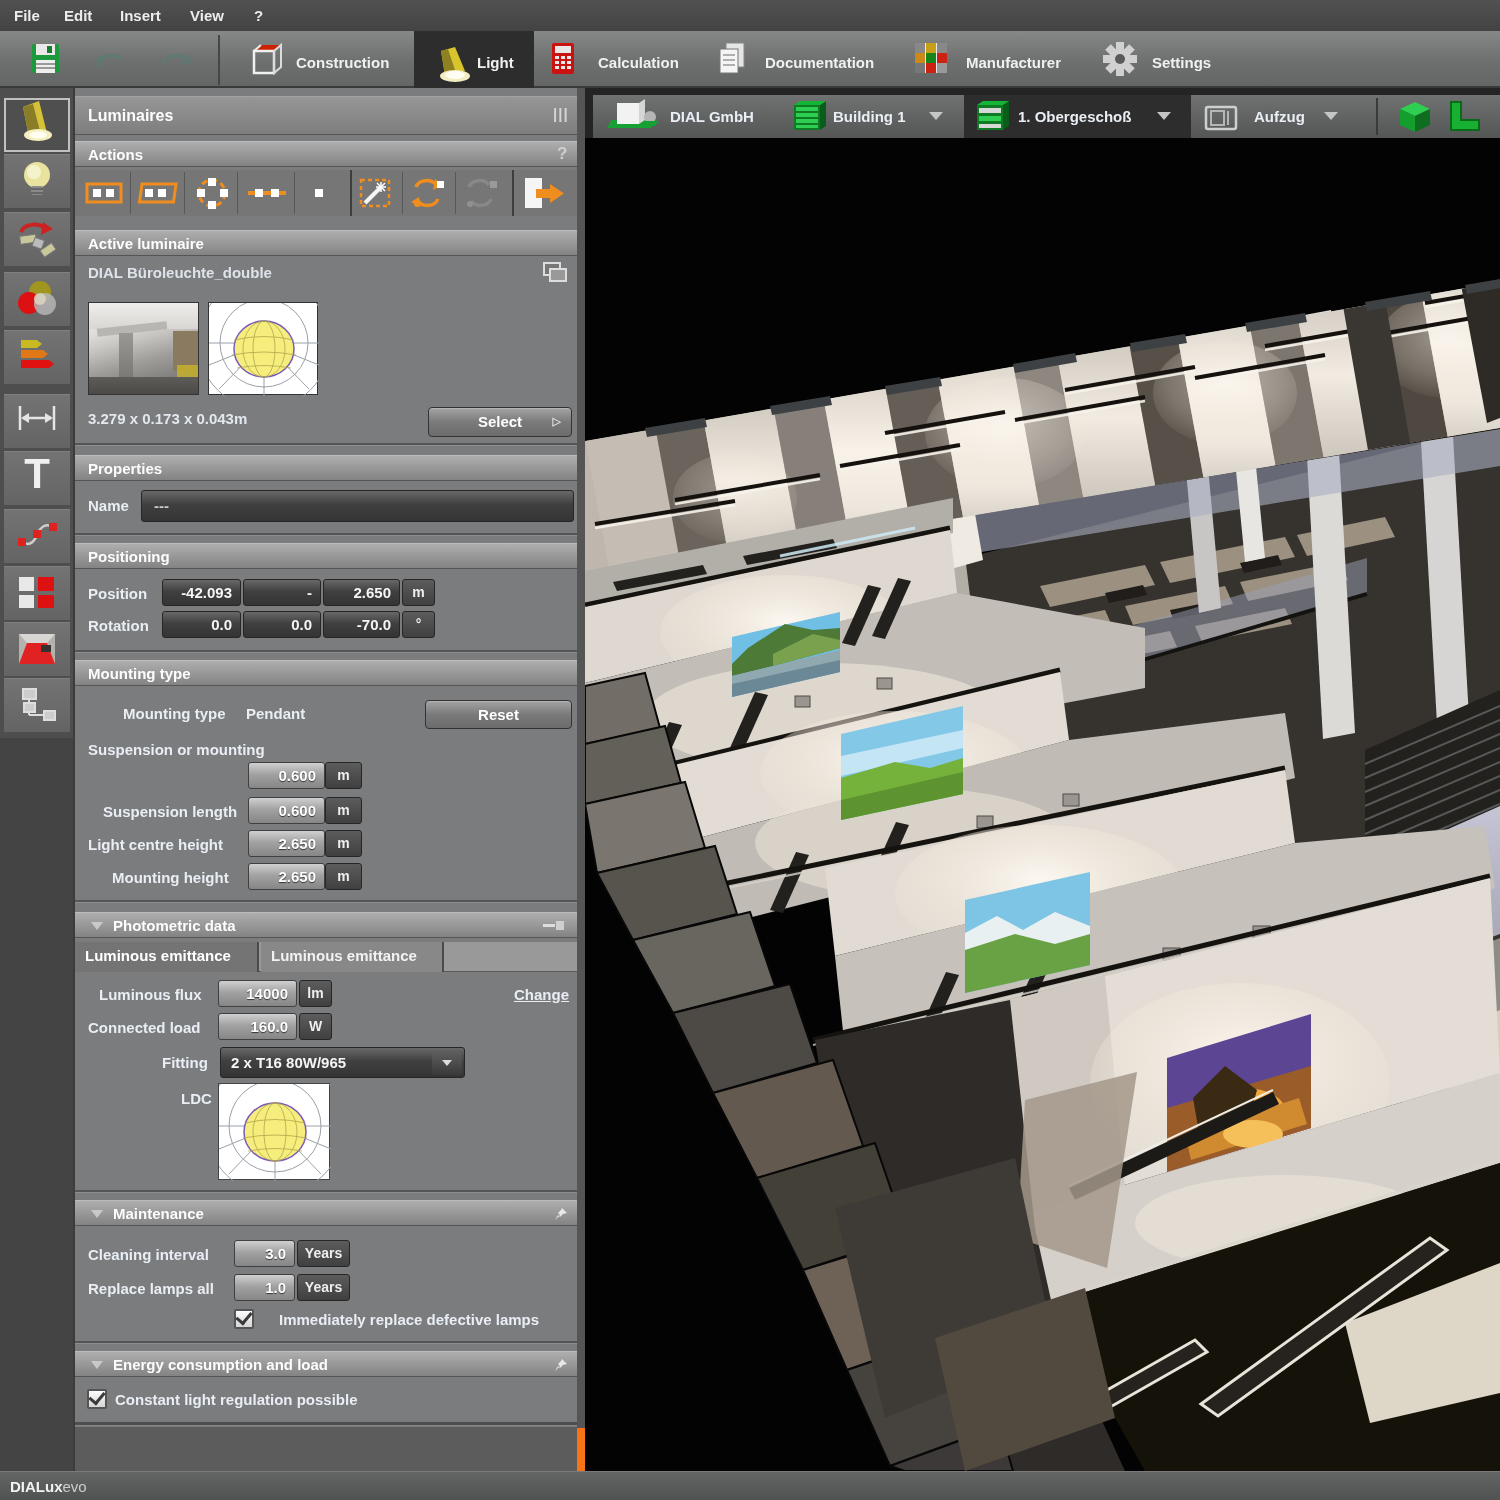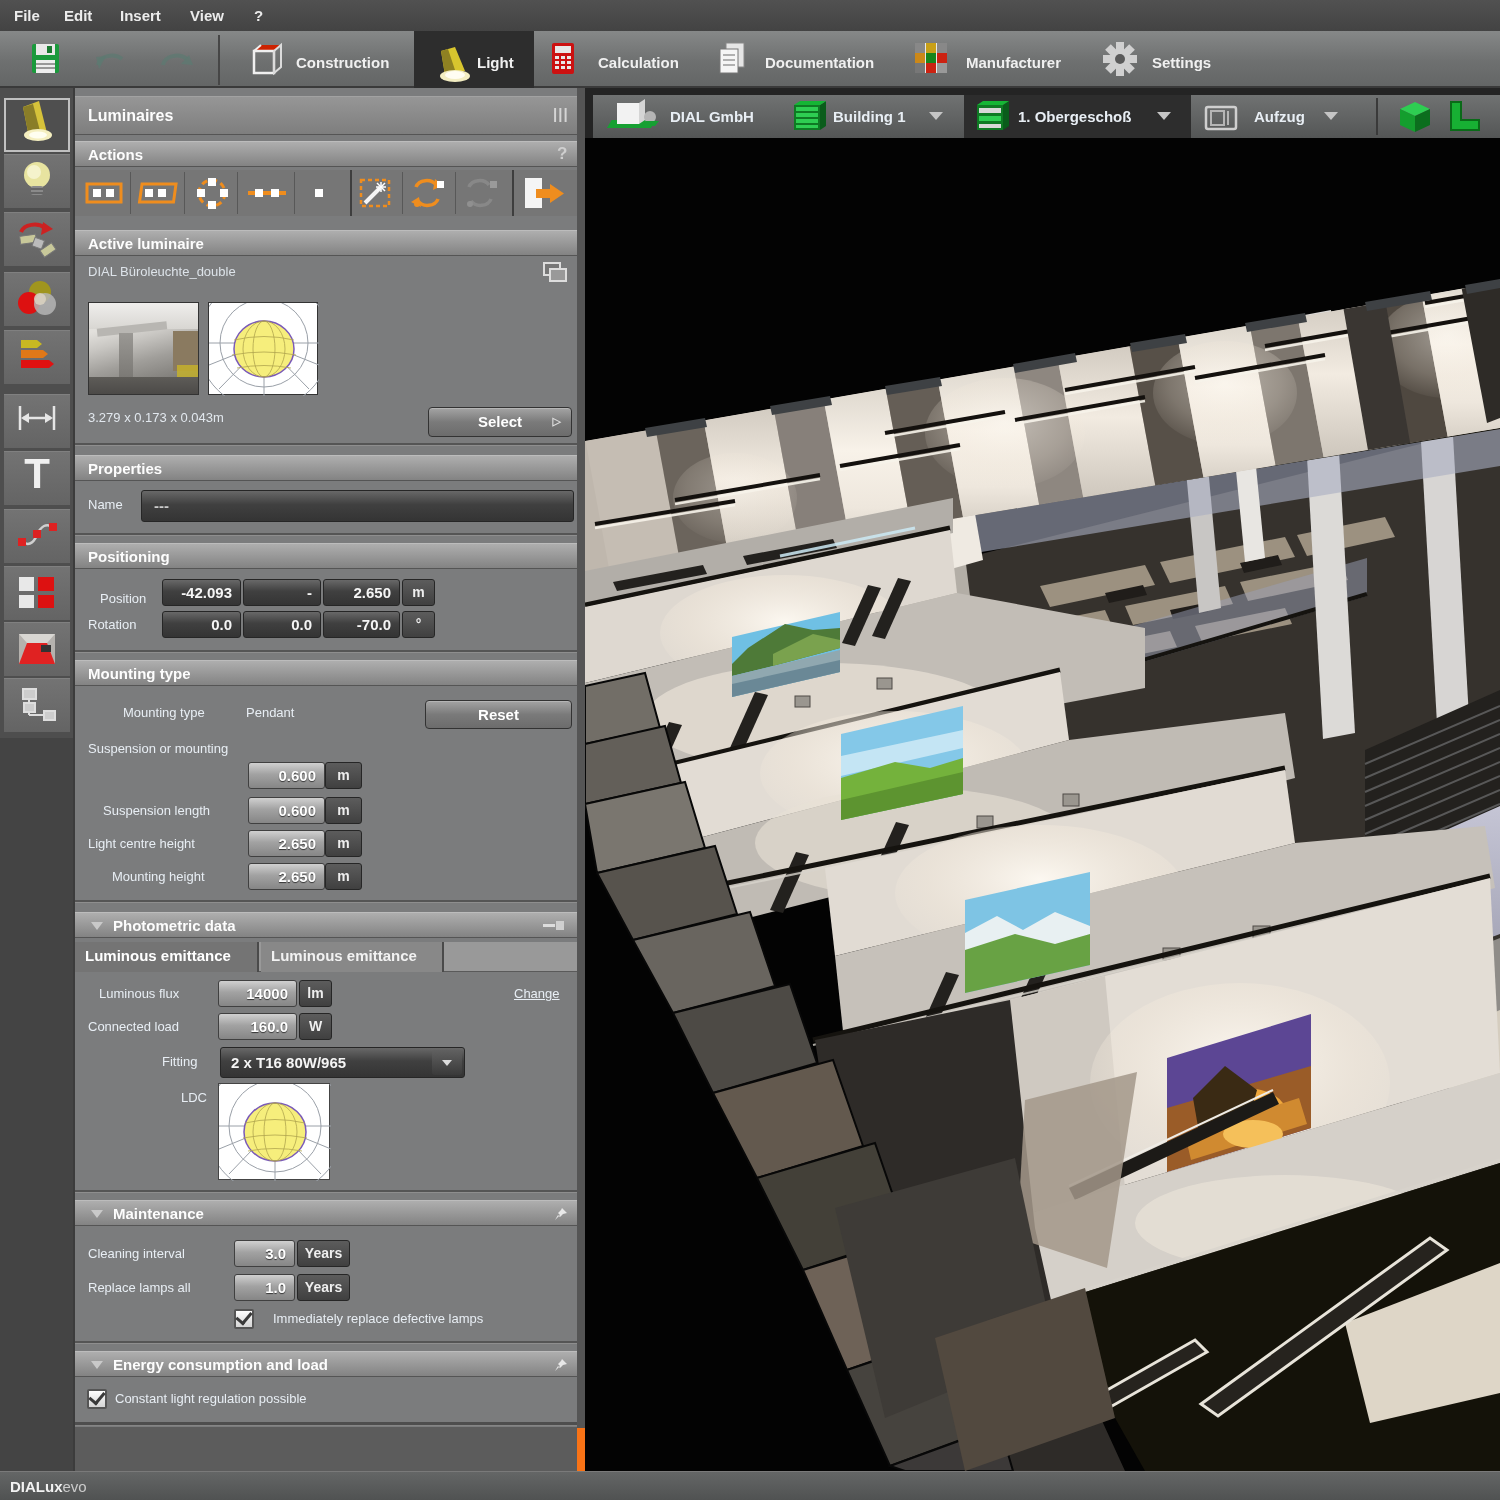--- a/index.html
+++ b/index.html
@@ -10,21 +10,21 @@
 #menubar span{position:absolute;top:7px;}
 #toolbar{left:0;top:31px;width:1500px;height:57px;background:linear-gradient(#868888,#6e7070 55%,#646666);border-bottom:2px solid #3a3a3a;color:#f0f0f0;font-size:15px;font-weight:bold;}
 .ttxt{position:absolute;top:23px;}
 #lighttab{position:absolute;left:414px;top:0px;width:120px;height:57px;background:#2d2d2d;}
 #sidebar{left:0;top:88px;width:75px;height:1383px;background:#4e4e4e;}
 .sic{position:absolute;left:4px;width:66px;height:54px;background:linear-gradient(#737373,#646464);border-top:1px solid #808080;}
 #panel{left:75px;top:88px;width:510px;height:1340px;background:#7b7c7d;border-right:8px solid #555;}
 .hdr{position:absolute;left:0;width:502px;height:26px;background:linear-gradient(#aeaeae,#838383);border-top:1px solid #bcbcbc;border-bottom:1px solid #555;color:#fdfdfd;font-size:15px;font-weight:bold;}
 .hdr .t{position:absolute;left:13px;top:4px;}
 .sep{position:absolute;left:0;width:502px;height:3px;background:#555;border-bottom:1px solid #8e8e8e;}
-.lab{position:absolute;color:#e8eef4;font-size:13px;font-weight:normal;white-space:nowrap;}
+.lab{position:absolute;color:#e8eef4;font-size:15px;font-weight:bold;white-space:nowrap;}
 .ibox{position:absolute;height:27px;background:linear-gradient(#686868 0%,#404040 45%,#343434 100%);border:1px solid #262626;border-radius:3px;color:#f5f5f5;font-size:15px;font-weight:bold;text-align:right;padding:4px 8px 0 0;}
 .lbox{position:absolute;height:27px;background:linear-gradient(#d0d0d0,#a2a2a2 45%,#868686);border:1px solid #404040;border-radius:3px;color:#fff;font-size:15px;font-weight:bold;text-align:right;padding:4px 8px 0 0;text-shadow:0 1px 1px #333;}
 .unit{position:absolute;height:27px;background:linear-gradient(#5c5c5c,#404040);border:1px solid #262626;border-radius:3px;color:#eee;font-size:14px;font-weight:bold;text-align:center;padding-top:4px;}
 .btn{position:absolute;background:linear-gradient(#a4a4a4,#7a7a7a 50%,#6c6c6c);border:1px solid #333;border-radius:4px;color:#fff;font-size:15px;font-weight:bold;text-align:center;box-shadow:inset 0 1px 0 #b5b5b5;}
 .cb{position:absolute;width:20px;height:20px;background:linear-gradient(#fdfdfd,#d5d5d5);border:2px solid #555;border-radius:2px;}
 .cb:after{content:"";position:absolute;left:3px;top:-2px;width:7px;height:12px;border:solid #3a3a3a;border-width:0 3px 3px 0;transform:rotate(40deg);}
 .arr{position:absolute;width:0;height:0;border-left:6px solid transparent;border-right:6px solid transparent;border-top:8px solid #c9c9c9;}
 #projbar{left:593px;top:95px;width:907px;height:43px;background:linear-gradient(#707272,#545656);color:#e8eef4;font-size:15px;font-weight:bold;}
 #viewport{left:585px;top:88px;width:915px;height:1383px;background:#000;}
 #statusbar{left:0;top:1471px;width:1500px;height:29px;background:linear-gradient(#646666,#505252);border-top:1px solid #7a7a7a;color:#eee;font-size:15px;}
@@ -601,21 +601,21 @@
     <div class="sep" style="top:355px;"></div>
     <div class="hdr" style="top:367px;">
         <span class="t">Properties</span>
       </div>
     <div class="lab" style="left:13px;top:409px;">Name</div>
     <div class="ibox" style="left:66px;top:402px;width:433px;height:32px;text-align:left;padding:6px 0 0 12px;color:#ccc;">---</div>
     <div class="sep" style="top:445px;"></div>
     <div class="hdr" style="top:455px;">
         <span class="t">Positioning</span>
       </div>
-    <div class="lab" style="left:25px;top:497px;margin-top:6px;">Position</div>
+    <div class="lab" style="left:13px;top:497px;">Position</div>
     <div class="ibox" style="left:87px;top:491px;width:79px;">-42.093</div>
     <div class="ibox" style="left:168px;top:491px;width:78px;">-</div>
     <div class="ibox" style="left:248px;top:491px;width:77px;">2.650</div>
     <div class="unit" style="left:327px;top:491px;width:33px;">m</div>
     <div class="lab" style="left:13px;top:529px;">Rotation</div>
     <div class="ibox" style="left:87px;top:523px;width:79px;">0.0</div>
     <div class="ibox" style="left:168px;top:523px;width:78px;">0.0</div>
     <div class="ibox" style="left:248px;top:523px;width:77px;">-70.0</div>
     <div class="unit" style="left:327px;top:523px;width:33px;">°</div>
     <div class="sep" style="top:562px;"></div>
@@ -692,21 +692,21 @@
           <path d="M 9 2 L 14 7 L 10 8 L 7 11 L 5 9 L 2 14 L 7 9 L 5 7 L 8 4 Z" fill="#e8e8e8"></path>
         </svg>
       </div>
     <div class="lab" style="left:13px;top:1158px;">Cleaning interval</div>
     <div class="lbox" style="left:159px;top:1152px;width:61px;">3.0</div>
     <div class="unit" style="left:222px;top:1152px;width:53px;">Years</div>
     <div class="lab" style="left:13px;top:1192px;">Replace lamps all</div>
     <div class="lbox" style="left:159px;top:1186px;width:61px;">1.0</div>
     <div class="unit" style="left:222px;top:1186px;width:53px;">Years</div>
     <div class="cb" style="left:159px;top:1221px;"></div>
-    <div class="lab" style="left:198px;top:1223px;">Immediately replace defective lamps</div>
+    <div class="lab" style="left:204px;top:1223px;">Immediately replace defective lamps</div>
     <div class="sep" style="top:1253px;"></div>
     <div class="hdr" style="top:1263px;">
         <span class="arr" style="left:16px;top:9px;"></span>
         <span class="t" style="left:38px;">Energy consumption and load</span>
         <svg width="16" height="16" style="position:absolute;left:478px;top:5px">
           <path d="M 9 2 L 14 7 L 10 8 L 7 11 L 5 9 L 2 14 L 7 9 L 5 7 L 8 4 Z" fill="#e8e8e8"></path>
         </svg>
       </div>
     <div class="cb" style="left:12px;top:1301px;"></div>
     <div class="lab" style="left:40px;top:1303px;">Constant light regulation possible</div>

